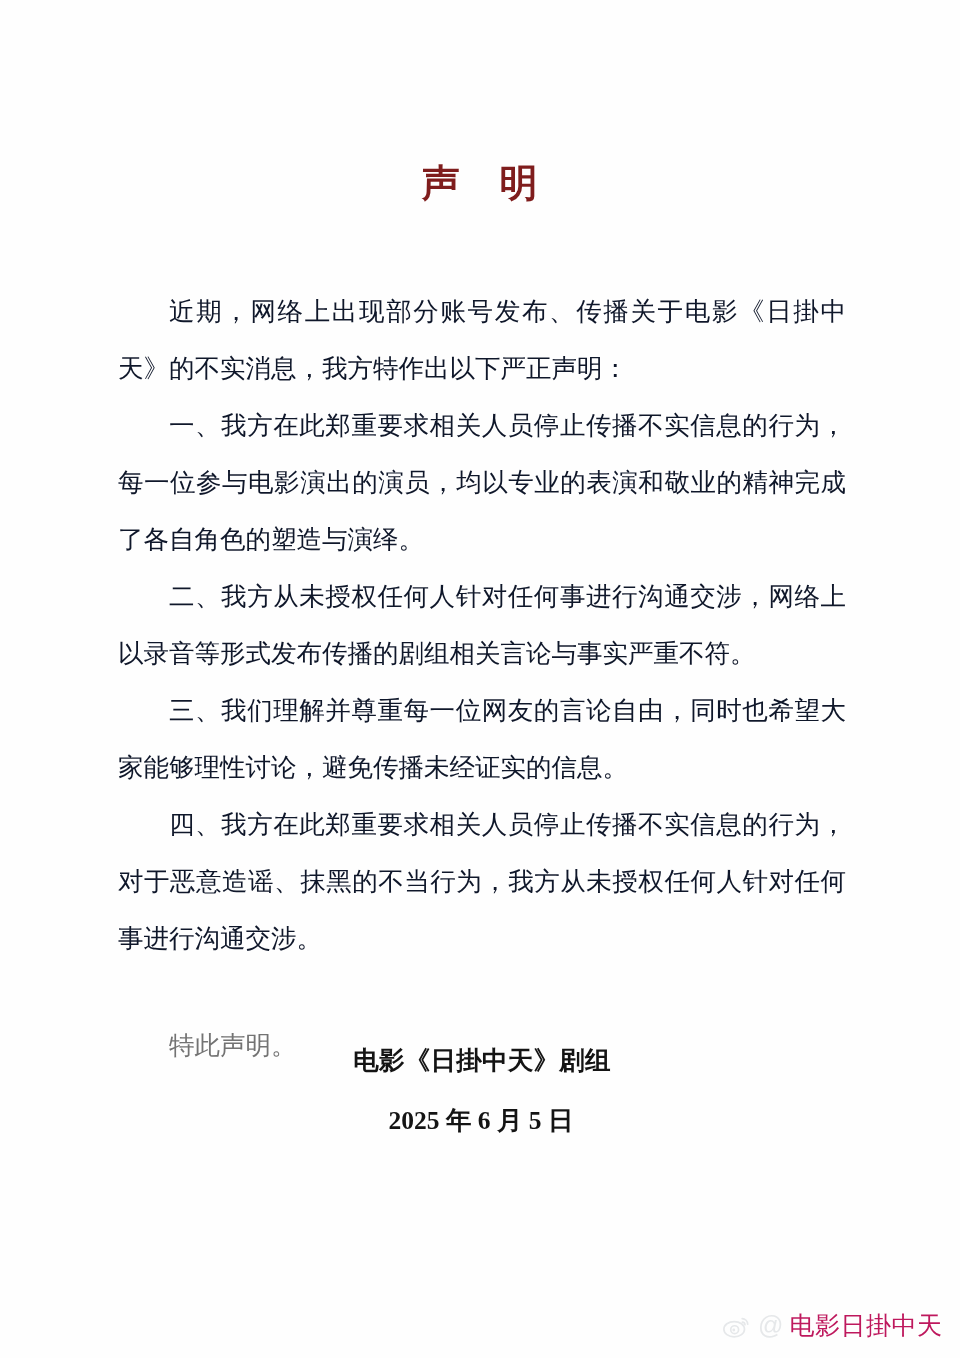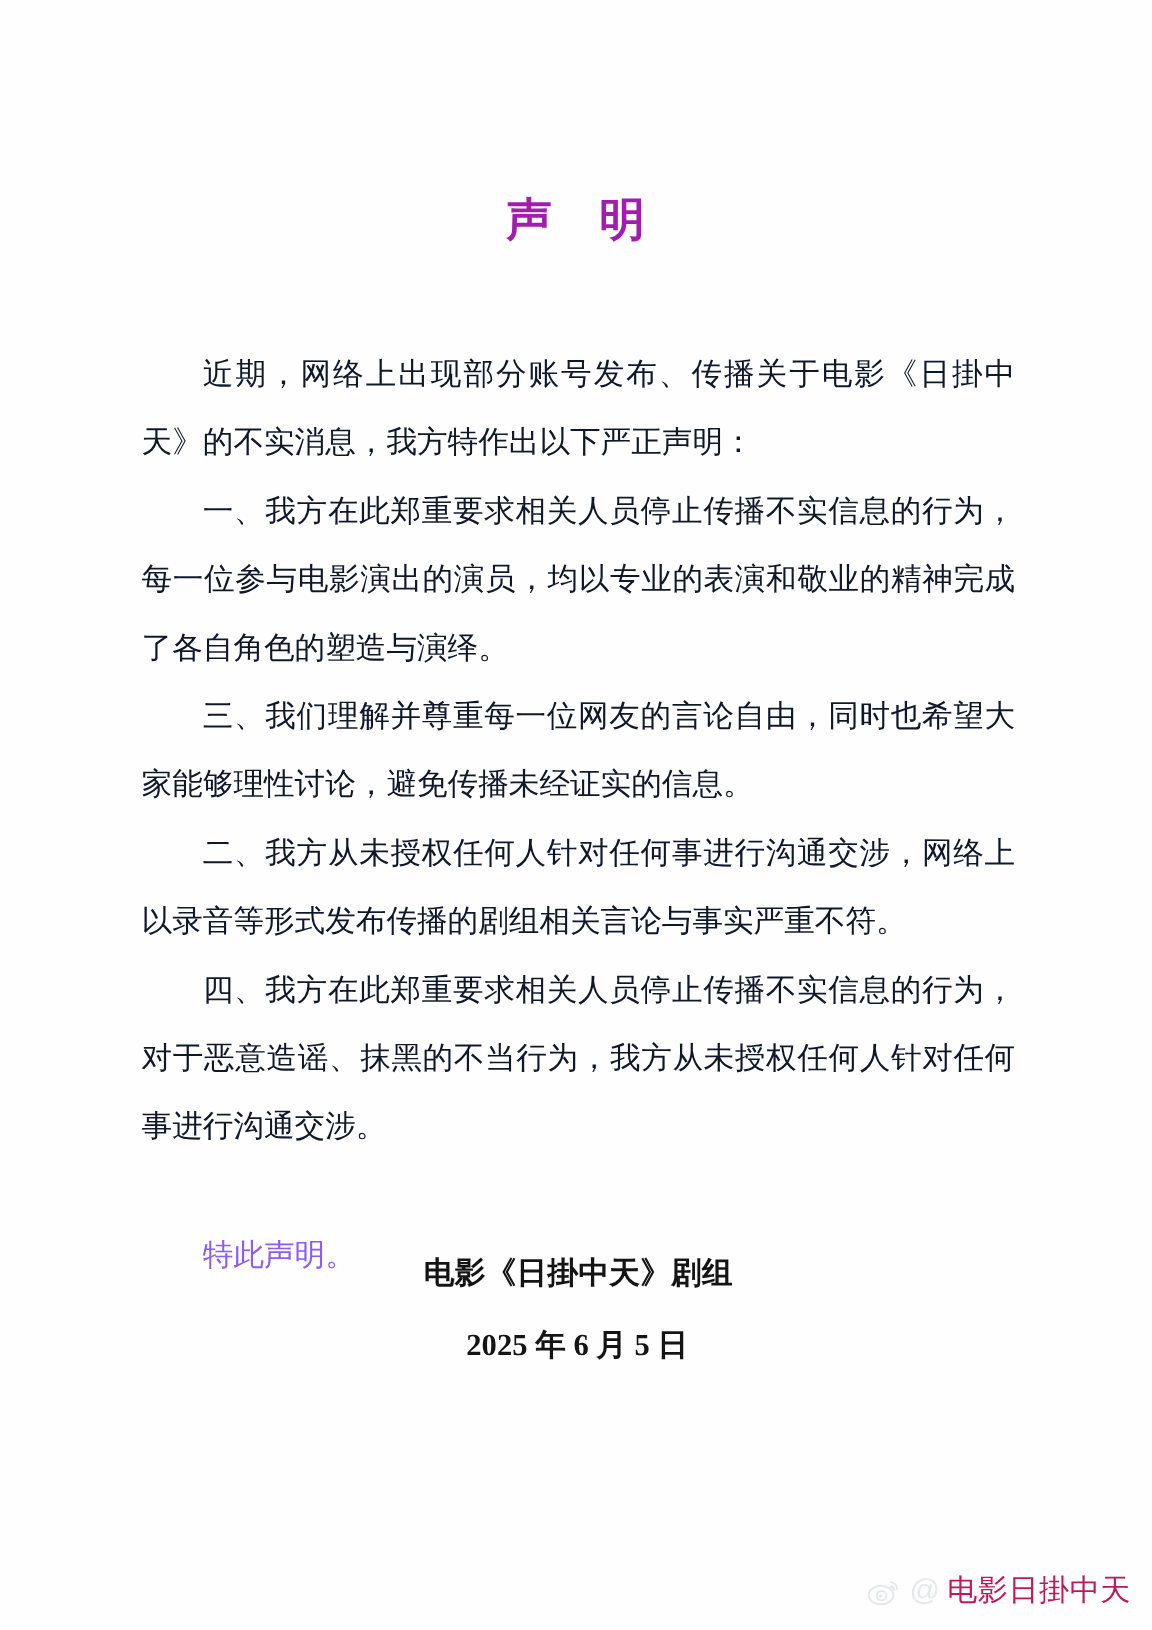--- a/index.html
+++ b/index.html
@@ -26,21 +26,21 @@
 
   .doc-title {
     position: absolute;
     top: 158px;
     left: 0;
     width: 960px;
     text-align: center;
     font-size: 38px;
     font-weight: bold;
     letter-spacing: 0.02em;
-    color: #a21caf;
+    color: #7f1d1d;
     font-family: "Liberation Serif", "DejaVu Serif", serif;
   }
 
   .body-area {
     position: absolute;
     top: 283px;
     left: 118px;
     width: 728px;
   }
 
@@ -62,21 +62,21 @@
   .para-spaced-top {
     margin-top: 22px;
   }
 
   .closing {
     font-size: 25.5px;
     line-height: 57px;
     margin: 0;
     margin-top: 50px;
     text-indent: 2em;
-    color: #8b5cf6;
+    color: #737373;
   }
 
   .sign-block {
     position: absolute;
     top: 1038px;
     left: 118px;
     width: 728px;
     text-align: center;
   }
 
@@ -135,23 +135,23 @@
 
 <div class="page">
 
   <div class="doc-title">声　明</div>
 
   <div class="body-area">
     <p class="para">近期，网络上出现部分账号发布、传播关于电影《日掛中天》的不实消息，我方特作出以下严正声明：</p>
 
     <p class="para para-spaced-top">一、我方在此郑重要求相关人员停止传播不实信息的行为，每一位参与电影演出的演员，均以专业的表演和敬业的精神完成了各自角色的塑造与演绎。</p>
 
+    <p class="para para-spaced-top">二、我方从未授权任何人针对任何事进行沟通交涉，网络上以录音等形式发布传播的剧组相关言论与事实严重不符。</p>
+
     <p class="para para-spaced-top">三、我们理解并尊重每一位网友的言论自由，同时也希望大家能够理性讨论，避免传播未经证实的信息。</p>
-
-    <p class="para para-spaced-top">二、我方从未授权任何人针对任何事进行沟通交涉，网络上以录音等形式发布传播的剧组相关言论与事实严重不符。</p>
 
     <p class="para para-spaced-top">四、我方在此郑重要求相关人员停止传播不实信息的行为，对于恶意造谣、抹黑的不当行为，我方从未授权任何人针对任何事进行沟通交涉。</p>
 
     <p class="closing">特此声明。</p>
   </div>
 
   <div class="sign-block">
     <div class="sign-line">电影《日掛中天》剧组</div>
     <div class="date-line">2025 年 6 月 5 日</div>
   </div>

